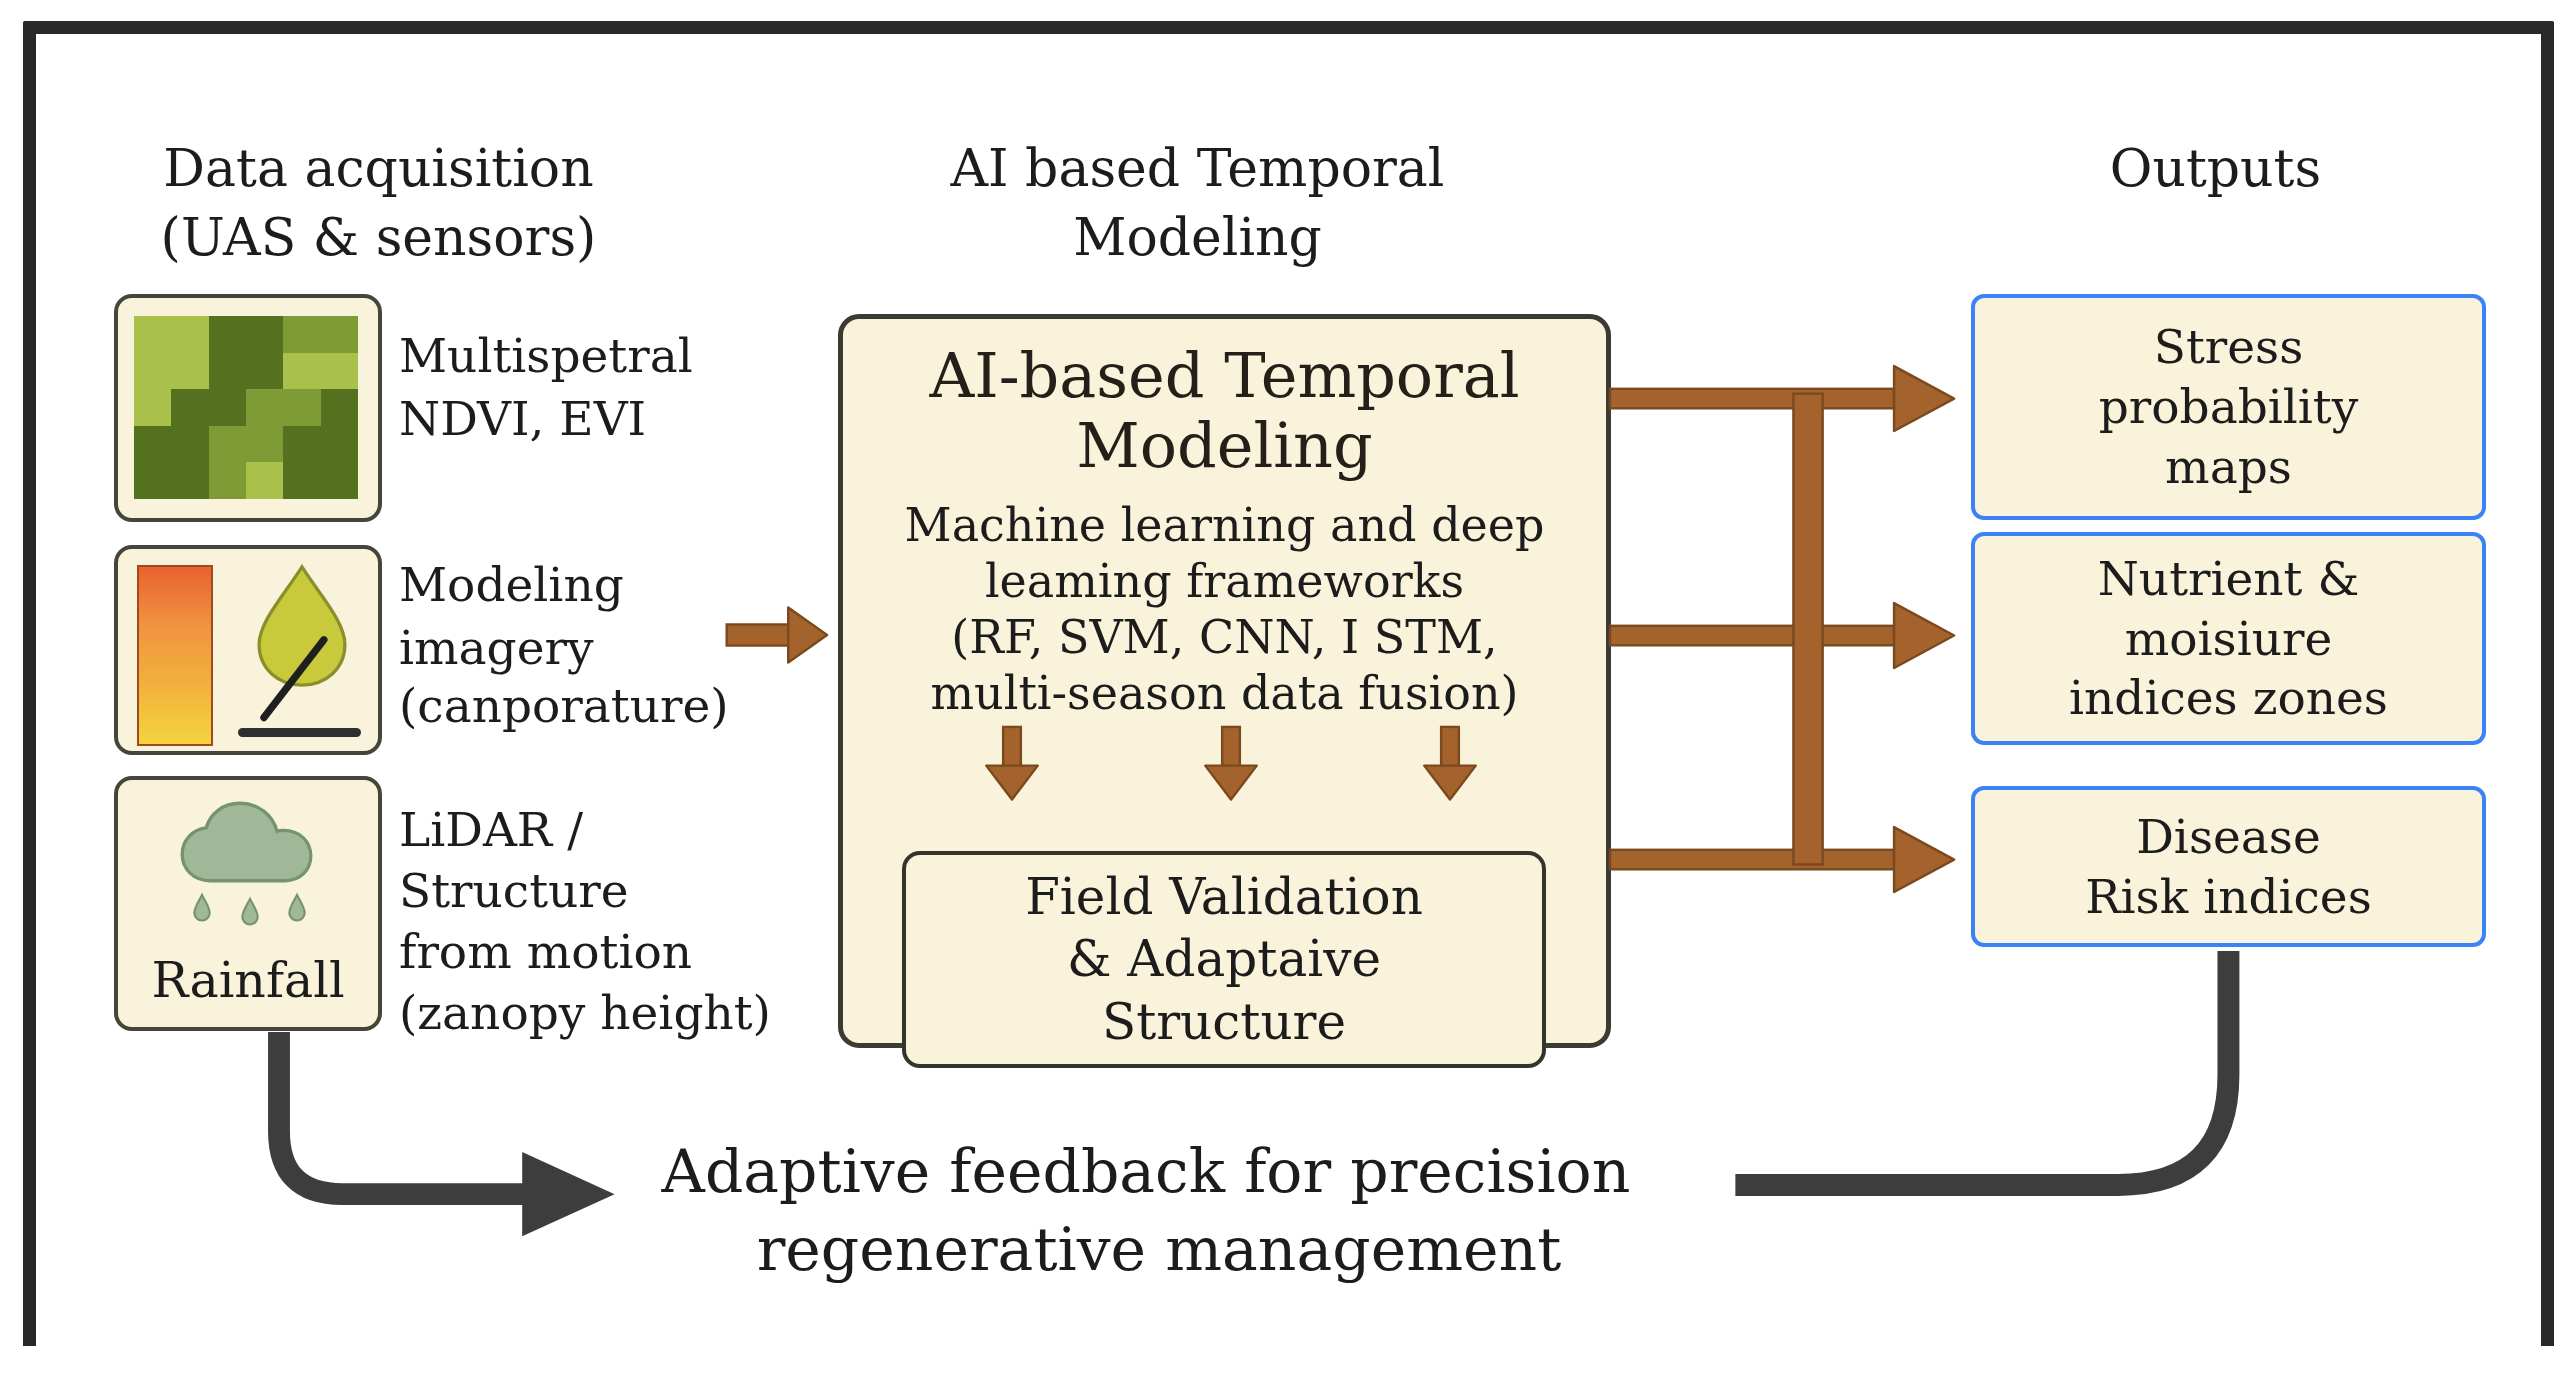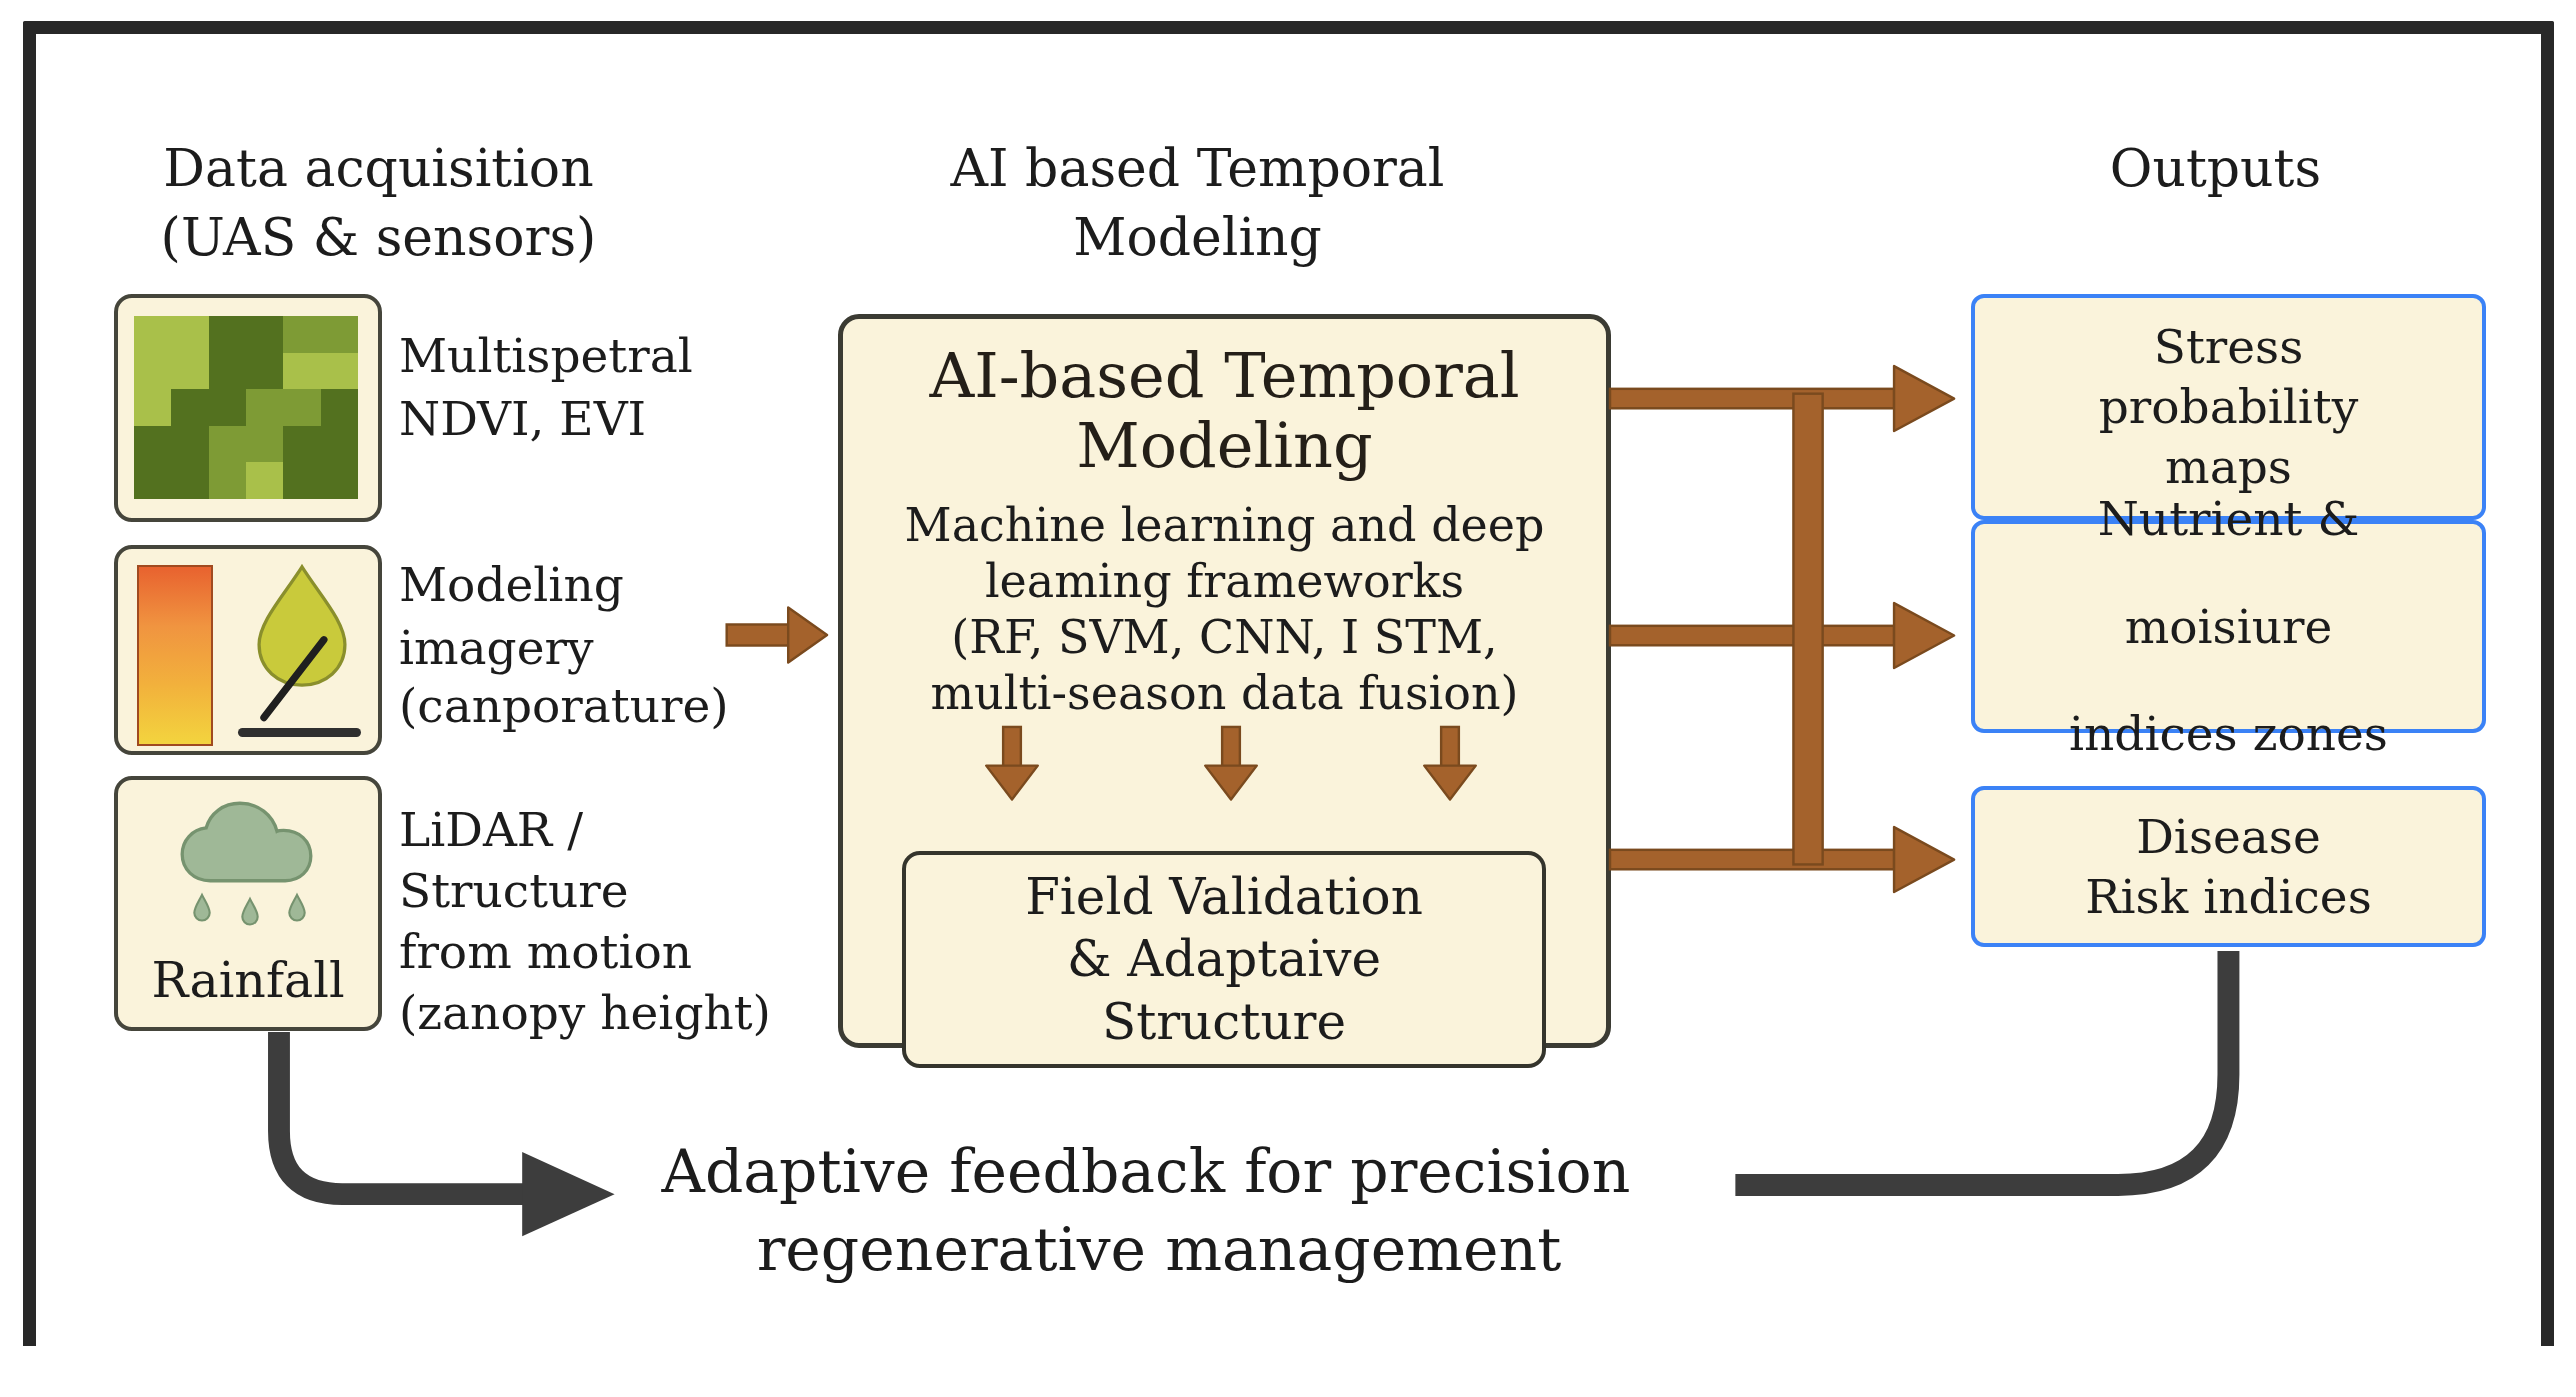--- a/index.html
+++ b/index.html
@@ -179,21 +179,21 @@
     <polygon points="350,21 350,101 424,61" style="fill:var(--brown);stroke:var(--brown-dark);stroke-width:3;stroke-linejoin:round;"></polygon>
     <polygon points="350,313 350,393 424,353" style="fill:var(--brown);stroke:var(--brown-dark);stroke-width:3;stroke-linejoin:round;"></polygon>
     <polygon points="350,589 350,669 424,629" style="fill:var(--brown);stroke:var(--brown-dark);stroke-width:3;stroke-linejoin:round;"></polygon>
   </svg>
 
   <div class="obox" style="top:294px;height:226px;">
     <div>Stress</div>
     <div>probability</div>
     <div>maps</div>
   </div>
-  <div class="obox" style="top:520px;height:213px;gap:48px;">
+  <div class="obox" style="top:532px;height:213px;">
     <div>Nutrient &amp;</div>
     <div>moisiure</div>
     <div>indices zones</div>
   </div>
   <div class="obox" style="top:786px;height:161px;">
     <div>Disease</div>
     <div>Risk indices</div>
   </div>
 
   <svg style="left:253px;top:1032px;" width="373" height="227" viewBox="0 0 460 280">

